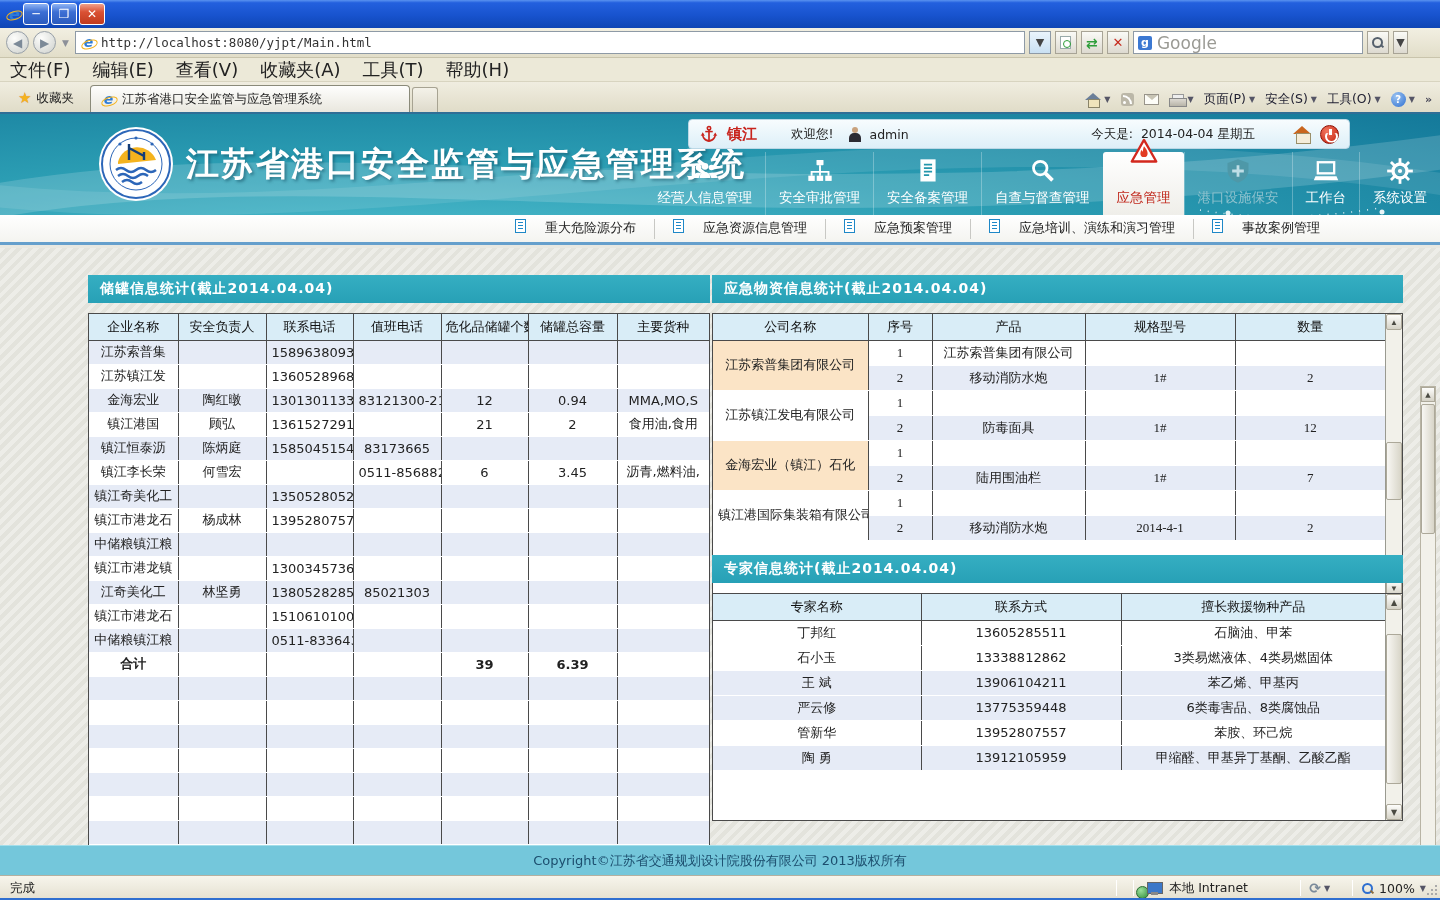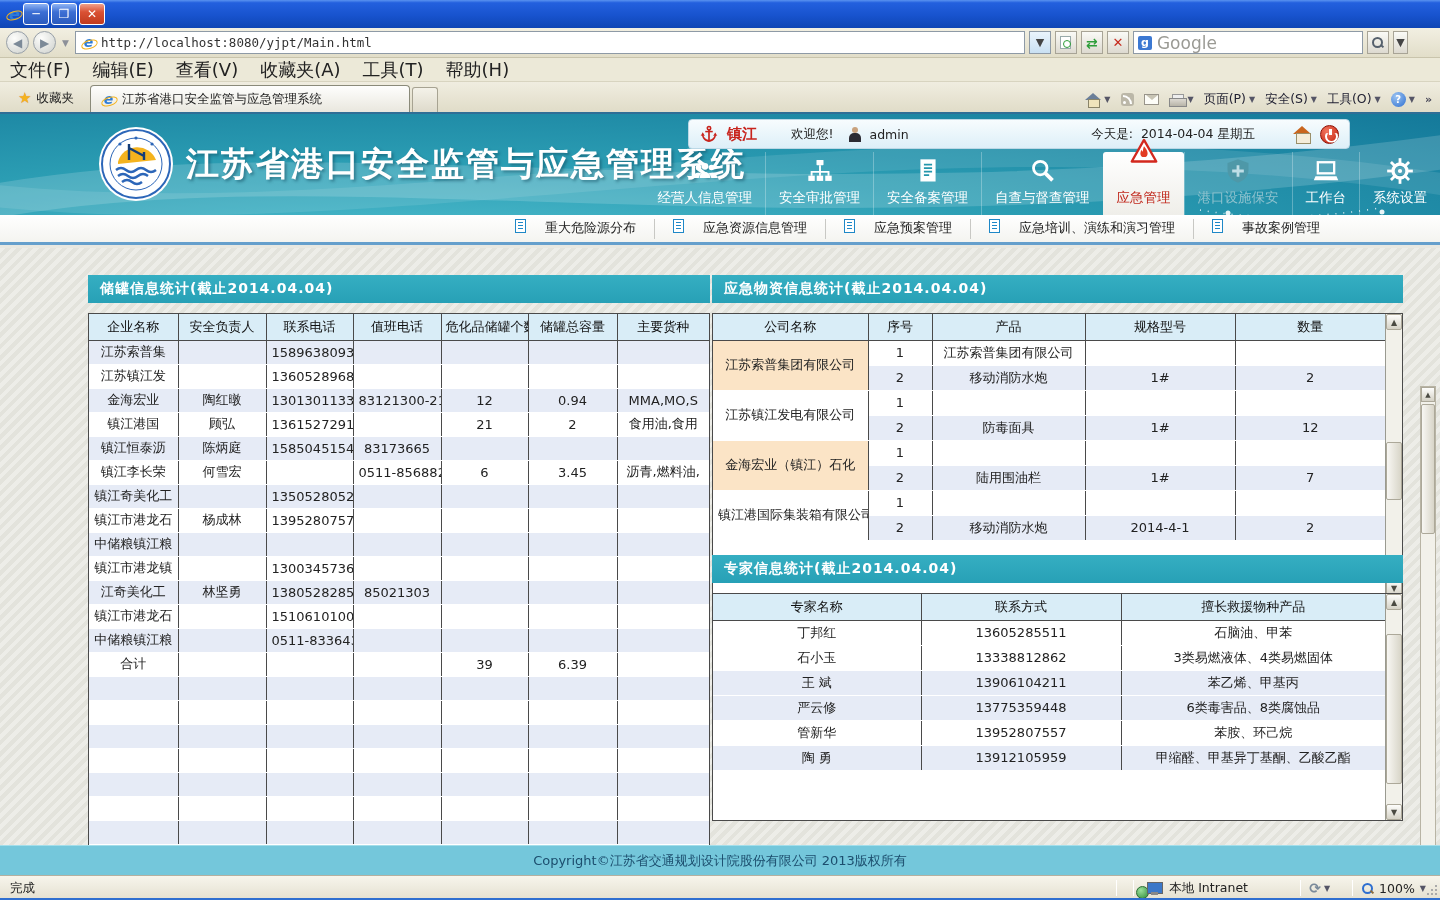--- a/index.html
+++ b/index.html
@@ -148,30 +148,30 @@
   .tablewrap { position:relative; background:#fff; border:1px solid #4A4A4A; }
   table.grid { border-collapse:collapse; table-layout:fixed; }
   table.grid th { background:#D9EDF7; font-size:13px; font-weight:normal; color:#111; height:26px;
     border-right:1px solid #4A4A4A; border-bottom:1px solid #4A4A4A; padding:0 4px; overflow:hidden; white-space:nowrap; }
   table.grid td { font-size:13px; color:#222; border-right:1px solid #4A4A4A; border-bottom:1px solid #FFF;
     padding:0 5px; overflow:hidden; white-space:nowrap; text-align:center; }
   table.grid th:last-child, table.grid td:last-child { border-right:none; }
   tr.plain td { background:#FFFFFF; }
   tr.shade td { background:#E6EBF6; }
   td.left { text-align:left;margin-left:35px; }
-  td.bold { font-weight:normal; }
+  td.bold { font-weight:bold; }
   td.company { background:#fff; text-align:left; vertical-align:middle; border-bottom:1px solid #fff; }
   td.company.hl { background:#FBE4C6; }
 
   .panel-tank { position:absolute; left:88px; top:27px; width:622px; }
   .panel-tank .tablewrap { margin-top:10px; }
   .panel-tank td { height:24px; }
 
   .panel-mat { position:absolute; left:712px; top:27px; width:691px; }
-  .panel-mat .tablewrap { margin-top:10px; height:284px; }
+  .panel-mat .tablewrap { margin-top:10px; height:284px;font-family:Liberation Serif, serif; }
   .panel-mat td { height:25px; }
 
   .panel-exp { position:absolute; left:712px; top:307px; width:691px; }
   .panel-exp .tablewrap { margin-top:10px; height:228px; }
   .panel-exp td { height:25px; }
 
   
   .vscroll { position:absolute; top:0; right:0; width:17px; height:100%; background:#F2F1EA; border-left:1px solid #9a9a90; }
   .vscroll .arr { position:absolute; left:0; width:16px; height:16px; background:linear-gradient(180deg,#FDFDFB,#D5D2C6);
     border:1px solid #ACA899; border-radius:2px; color:#4A4A42; font-size:8px; display:flex; align-items:center; justify-content:center; }

